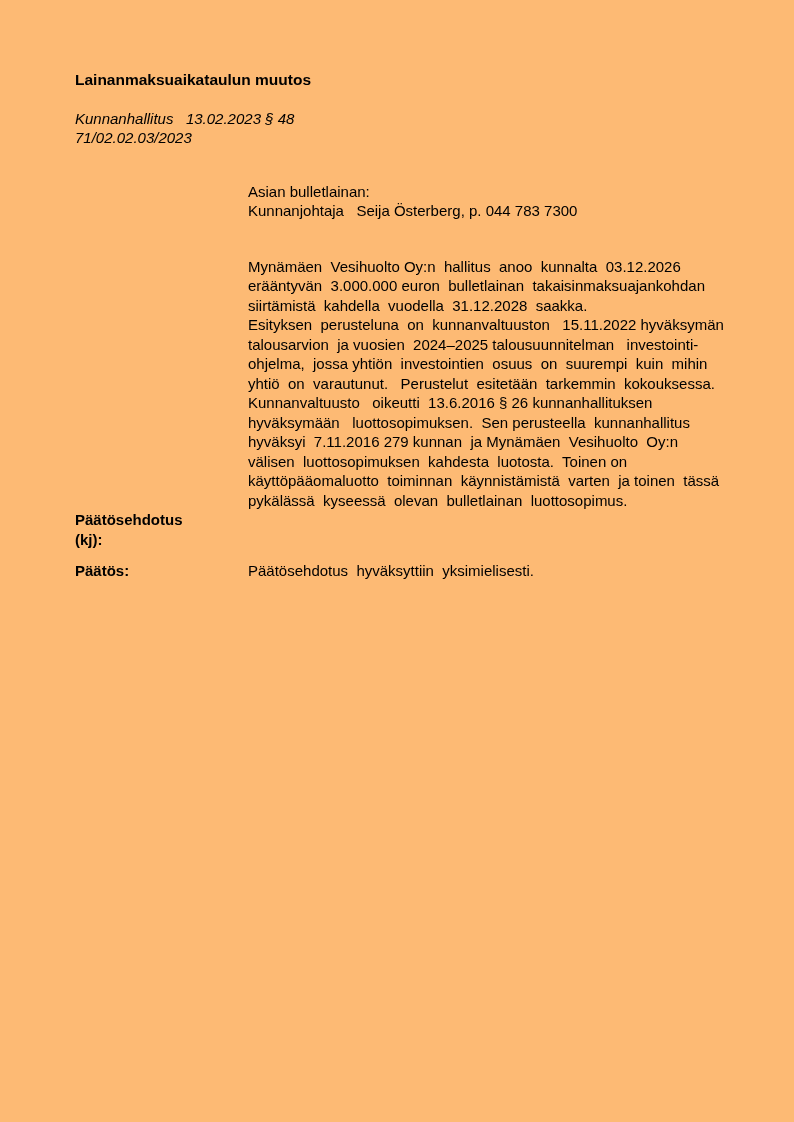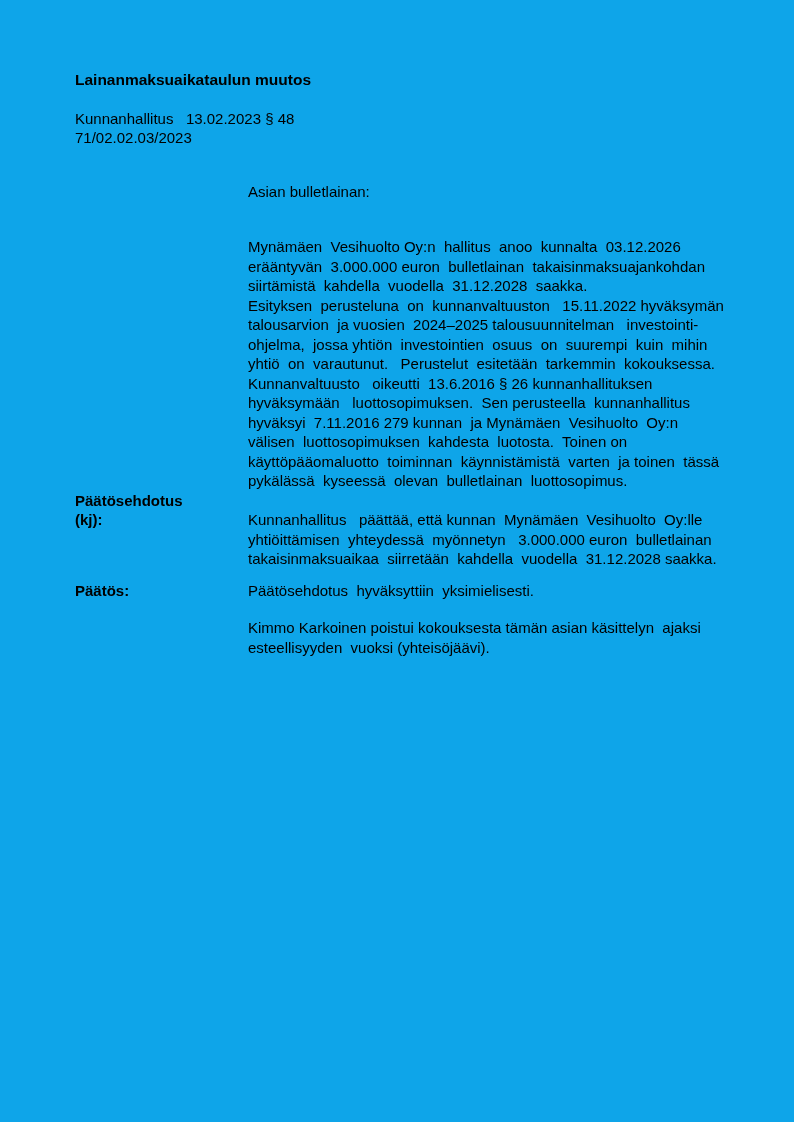--- a/index.html
+++ b/index.html
@@ -6,39 +6,40 @@
     margin: 0;
     padding: 0;
     background: #ffffff;
   }
   .page {
     position: relative;
     width: 794px;
     height: 1122px;
     box-sizing: border-box;
     padding: 70px 60px 0 75px;
-    background: #0ea5e9;
+    background: #fdba74;
     color: #000000;
     font-family: "Liberation Sans", "DejaVu Sans", sans-serif;
     font-size: 15px;
     line-height: 19.5px;
     overflow: hidden;
   }
   .page p, .page h1 {
     margin: 0;
     white-space: pre-wrap;
   }
   h1.doc-title {
     font-size: 15.5px;
     font-weight: bold;
     line-height: 19.5px;
     margin-bottom: 19px;
   }
   .meta-block {
     margin-bottom: 34px;
+    font-style: italic;
   }
   .indent {
     margin-left: 173px;
     max-width: 505px;
   }
   .preparer-block {
     margin-bottom: 36px;
   }
   .para {
     margin-bottom: 15px;
@@ -73,20 +74,21 @@
 
   <h1 class="doc-title">Lainanmaksuaikataulun muutos</h1>
 
   <div class="meta-block">
     <p>Kunnanhallitus   13.02.2023 § 48</p>
     <p>71/02.02.03/2023</p>
   </div>
 
   <div class="indent preparer-block">
     <p>Asian bulletlainan:</p>
+    <p>Kunnanjohtaja   Seija Österberg, p. 044 783 7300</p>
   </div>
 
   <div class="indent">
     <p class="para">Mynämäen  Vesihuolto Oy:n  hallitus  anoo  kunnalta  03.12.2026
 erääntyvän  3.000.000 euron  bulletlainan  takaisinmaksuajankohdan
 siirtämistä  kahdella  vuodella  31.12.2028  saakka.</p>
     <p class="para">Esityksen  perusteluna  on  kunnanvaltuuston   15.11.2022 hyväksymän
 talousarvion  ja vuosien  2024–2025 talousuunnitelman   investointi-
 ohjelma,  jossa yhtiön  investointien  osuus  on  suurempi  kuin  mihin
 yhtiö  on  varautunut.   Perustelut  esitetään  tarkemmin  kokouksessa.</p>
@@ -94,28 +96,21 @@
 hyväksymään   luottosopimuksen.  Sen perusteella  kunnanhallitus
 hyväksyi  7.11.2016 279 kunnan  ja Mynämäen  Vesihuolto  Oy:n
 välisen  luottosopimuksen  kahdesta  luotosta.  Toinen on
 käyttöpääomaluotto  toiminnan  käynnistämistä  varten  ja toinen  tässä
 pykälässä  kyseessä  olevan  bulletlainan  luottosopimus.</p>
   </div>
 
   <div class="row proposal-row">
     <div class="label-cell">Päätösehdotus
 (kj):</div>
-    <p class="content-cell">Kunnanhallitus   päättää, että kunnan  Mynämäen  Vesihuolto  Oy:lle
-yhtiöittämisen  yhteydessä  myönnetyn   3.000.000 euron  bulletlainan
-takaisinmaksuaikaa  siirretään  kahdella  vuodella  31.12.2028 saakka.</p>
   </div>
 
   <div class="row decision-row">
     <div class="label-cell">Päätös:</div>
     <p>Päätösehdotus  hyväksyttiin  yksimielisesti.</p>
   </div>
 
-  <div class="indent">
-    <p class="note-para">Kimmo Karkoinen poistui kokouksesta tämän asian käsittelyn  ajaksi
-esteellisyyden  vuoksi (yhteisöjäävi).</p>
-  </div>
 
 </div>
 
 </body></html>

